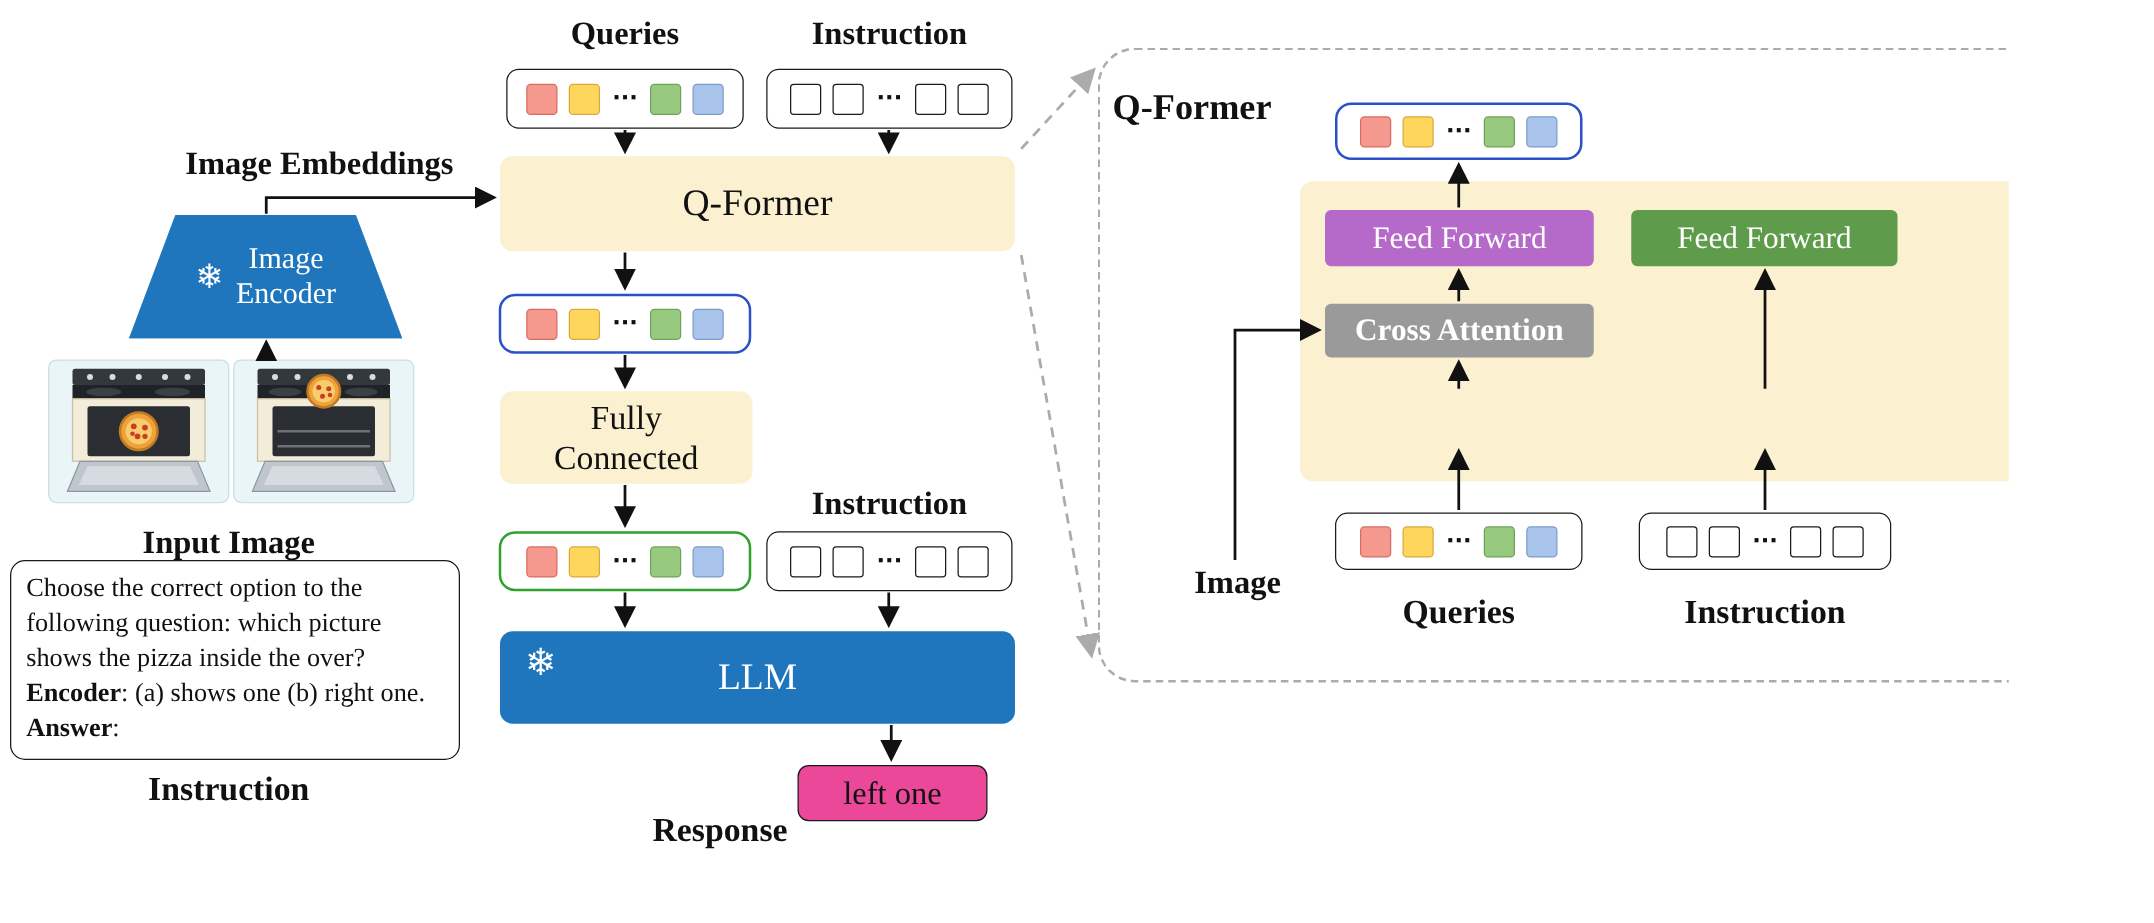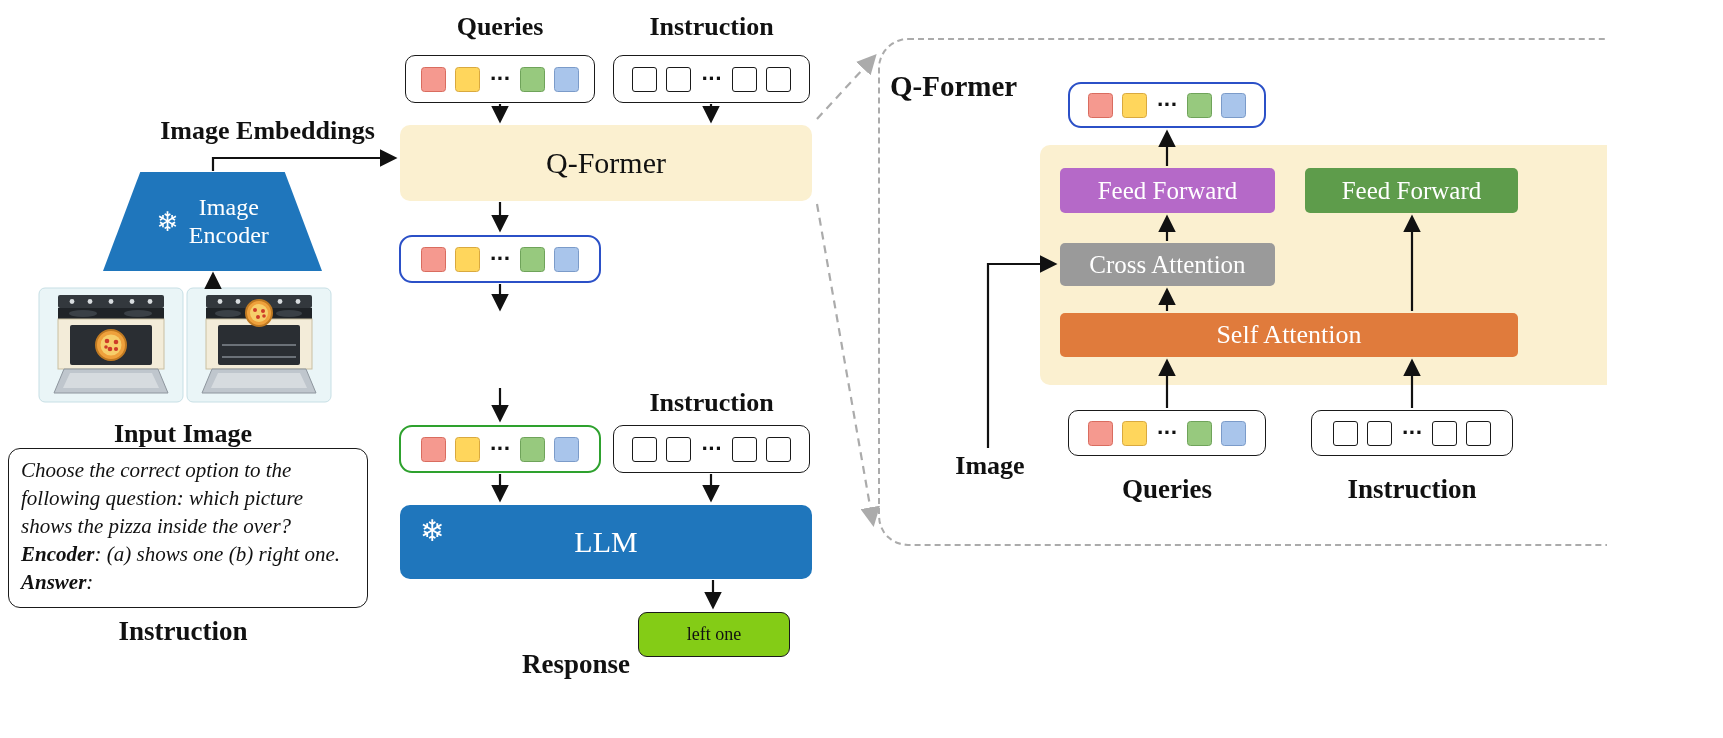--- a/index.html
+++ b/index.html
@@ -20,24 +20,24 @@
   .tok.red    { background: var(--token-red, #F5998F);    border-color: var(--token-red-border, #D96C5F); }
   .tok.yellow { background: var(--token-yellow, #FFD65C); border-color: var(--token-yellow-border, #D9A93F); }
   .tok.green  { background: var(--token-green, #97C97E);  border-color: var(--token-green-border, #6FA35A); }
   .tok.blue   { background: var(--token-blue, #A9C5EB);   border-color: var(--token-blue-border, #7B9BC9); }
   .tok.white  { background: #fff; border: 1.7px solid #1a1a1a; border-radius: 3px; }
   .dots { font-family: "DejaVu Sans", sans-serif; font-size: 18px; font-weight: 700; margin: 0 1px; line-height: 1; }
   .box { position: absolute; display: flex; align-items: center; justify-content: center; text-align: center; }
   .beige    { background: var(--beige, #FBF0D0); border-radius: 10px; font-size: 30px; }
   .bluefill { background: var(--blue, #1F76BC);  border-radius: 10px; color: #fff; font-size: 30px; }
   .panel-inner { color: #fff; font-size: 25px; border-radius: 5px; align-items: center; }
-  .whitebox { background: #84cc16; border: 1.8px solid #1a1a1a; border-radius: 9px; font-size: 18px; }
+  .whitebox { background: #ec4899; border: 1.8px solid #1a1a1a; border-radius: 9px; font-size: 26px; }
   .para {
     position: absolute; background: #fff; border: 1.8px solid #1a1a1a; border-radius: 12px;
-    font-size: 21px; line-height: 1.33; padding: 8px 12px; text-align: left; font-style: italic;
+    font-size: 21px; line-height: 1.33; padding: 8px 12px; text-align: left;
   }
   .snow { font-family: "DejaVu Sans", sans-serif; color: #fff; }
   .trap {
     position: absolute; left: 103px; top: 172px; width: 219px; height: 99px;
     background: var(--blue, #1F76BC);
     clip-path: polygon(17% 0, 83% 0, 100% 100%, 0 100%);
     display: flex; align-items: center; justify-content: center; gap: 10px; color: #fff;
   }
   .trap .snow { font-size: 27px; }
   .trap .txt { font-size: 24px; line-height: 1.15; text-align: center; }
@@ -66,34 +66,40 @@
   </div>
 
   <div class="tokrow" style="left:613px; top:55px; width:197px; height:48px;">
     <span class="tok white"></span>
     <span class="tok white"></span>
     <span class="dots">···</span>
     <span class="tok white"></span>
     <span class="tok white"></span>
   </div>
 
-  <div class="lbl" style="left:130px; top:116px; width:275px;">Image Embeddings</div>
+  <div class="lbl" style="left:118px; top:116px; width:275px;">Image Embeddings</div>
 
   <div class="box beige" style="left:400px; top:125px; width:412px; height:76px;">
     <span>Q-Former</span>
   </div>
 
   <div class="tokrow blue-outline" style="left:399px; top:235px; width:202px; height:48px;">
     <span class="tok red"></span>
     <span class="tok yellow"></span>
     <span class="dots">···</span>
     <span class="tok green"></span>
     <span class="tok blue"></span>
   </div>
 
+  <div class="box beige two-line" style="left:400px; top:313px; width:202px; height:74px; font-size:27px; line-height:1.2;">
+    <div>
+      <div>Fully</div>
+      <div>Connected</div>
+    </div>
+  </div>
 
   <div class="tokrow green-outline" style="left:399px; top:425px; width:202px; height:48px;">
     <span class="tok red"></span>
     <span class="tok yellow"></span>
     <span class="dots">···</span>
     <span class="tok green"></span>
     <span class="tok blue"></span>
   </div>
 
   <div class="lbl" style="left:613px; top:388px; width:197px;">Instruction</div>
@@ -199,25 +205,22 @@
   </div>
 
   <div class="box beige" style="left:1040px; top:145px; width:648px; height:240px;"></div>
 
   <div class="box panel-inner" style="left:1060px; top:168px; width:215px; height:45px; background:var(--purple,#B569C8);">
     <span>Feed Forward</span>
   </div>
   <div class="box panel-inner" style="left:1305px; top:168px; width:213px; height:45px; background:var(--green-box,#5E9C4B);">
     <span>Feed Forward</span>
   </div>
-  <div class="box panel-inner" style="left:1060px; top:243px; width:215px; height:43px; background:var(--gray-box,#9A9A9A);">
+  <div class="box panel-inner" style="left:1060px; top:243px; width:215px; height:43px; background:var(--gray-box,#9A9A9A);font-weight:bold;">
     <span>Cross Attention</span>
-  </div>
-  <div class="box panel-inner" style="left:1060px; top:313px; width:458px; height:44px; background:var(--orange,#E07B3C); font-size:26px;">
-    <span>Self Attention</span>
   </div>
 
   <div class="tokrow" style="left:1068px; top:410px; width:198px; height:46px;">
     <span class="tok red"></span>
     <span class="tok yellow"></span>
     <span class="dots">···</span>
     <span class="tok green"></span>
     <span class="tok blue"></span>
   </div>
   <div class="tokrow" style="left:1311px; top:410px; width:202px; height:46px;">

